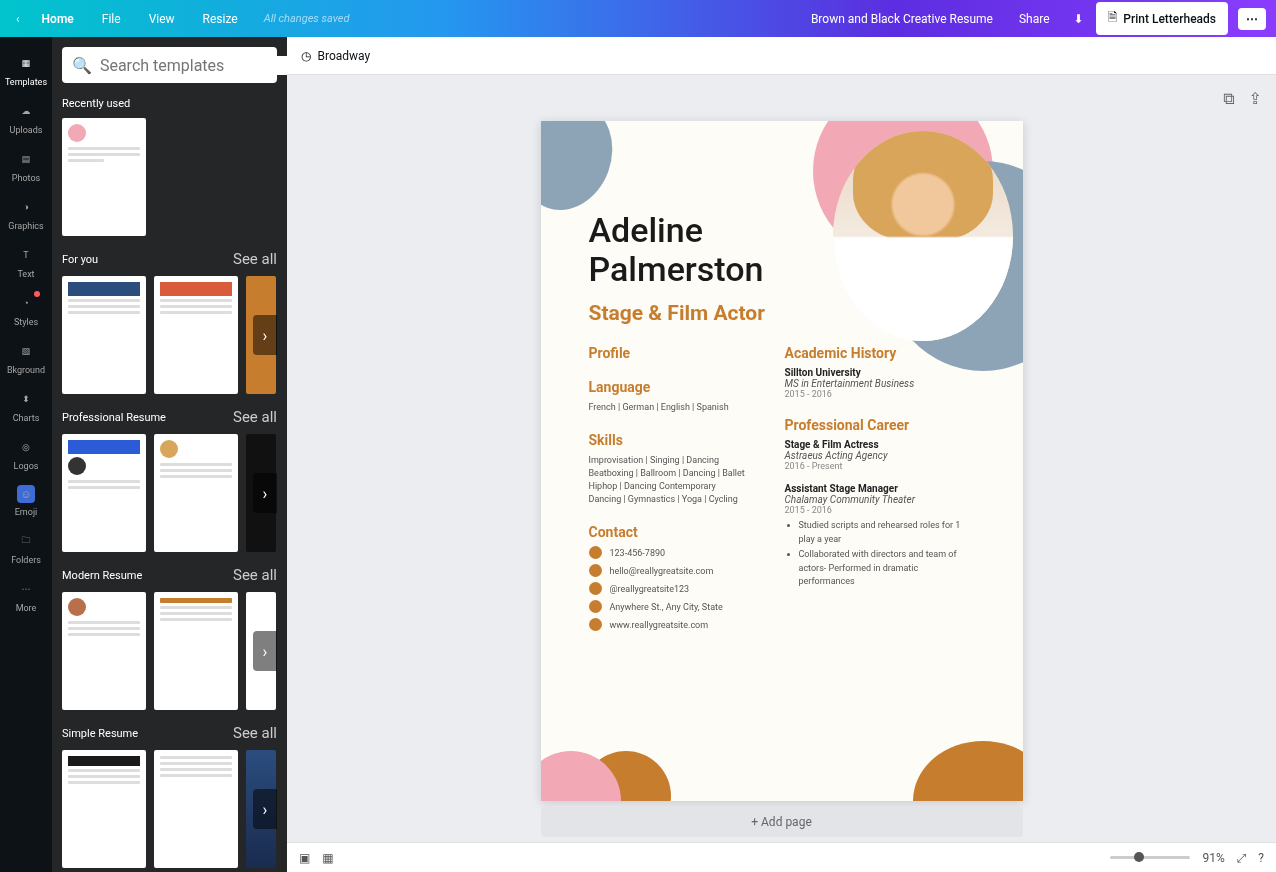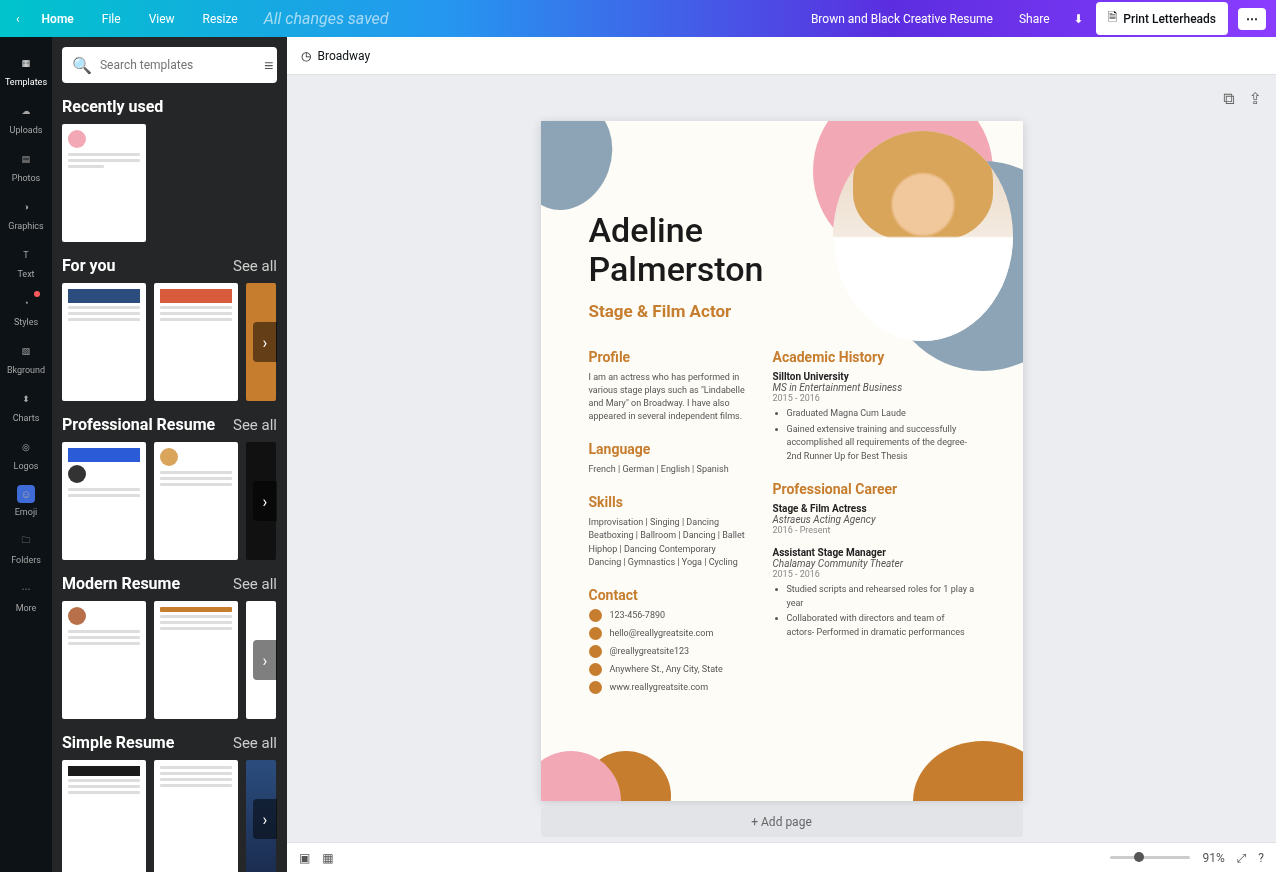--- a/index.html
+++ b/index.html
@@ -2,41 +2,41 @@
 <html><head>
 <meta charset="utf-8">
 <style>
 *{box-sizing:border-box;margin:0;padding:0;font-family:-apple-system,BlinkMacSystemFont,"Segoe UI",Roboto,sans-serif}
 body{width:1276px;height:872px;overflow:hidden;background:#ecedf1}
 
 .topbar{height:37px;background:linear-gradient(90deg,#00c4cc 0%,#2597f0 35%,#5c2de0 70%,#8b3dff 100%);display:flex;align-items:center;color:#fff;font-size:12px;padding:0 10px;gap:4px}
 .topbar .back{padding:0 6px;cursor:pointer}
 .topbar .menu-item{padding:0 12px;cursor:pointer}
 .topbar .home{font-weight:600}
-.topbar .saved{opacity:.6;font-style:italic;margin-left:10px;font-size:16px}
+.topbar .saved{opacity:.6;font-style:italic;margin-left:10px;font-size:11px}
 .topbar .spacer{flex:1}
 .topbar .title{margin-right:10px;font-size:12px}
 .topbar .share{padding:6px 12px;cursor:pointer}
 .topbar .dl{padding:6px 8px;cursor:pointer}
 .topbar .print-btn{background:#fff;color:#0d1216;border-radius:4px;padding:6px 12px;display:flex;align-items:center;gap:6px;font-size:12px;font-weight:500;cursor:pointer}
 .topbar .more{background:#fff;color:#0d1216;border-radius:4px;padding:4px 8px;margin-left:6px;cursor:pointer;font-weight:700}
 
 .rail{position:absolute;top:37px;left:0;width:52px;bottom:0;background:#0d1216;display:flex;flex-direction:column;align-items:center;padding-top:10px;gap:2px}
 .rail .item{width:52px;display:flex;flex-direction:column;align-items:center;color:#a6a6a6;font-size:9px;padding:6px 0;cursor:pointer;gap:4px;position:relative}
 .rail .item.active{color:#fff}
 .rail .icon{width:20px;height:20px;display:flex;align-items:center;justify-content:center}
 .rail .dot{position:absolute;top:4px;right:12px;width:6px;height:6px;background:#ff5a5a;border-radius:50%}
 
 .panel{position:absolute;top:37px;left:52px;width:235px;bottom:0;background:#252627;color:#fff;overflow-y:auto;padding:10px}
 .search{background:#fff;border-radius:4px;height:36px;display:flex;align-items:center;padding:0 10px;gap:8px;margin-bottom:14px}
-.search input{flex:1;border:none;outline:none;font-size:12px;color:#6d28d9}
+.search input{flex:1;border:none;outline:none;font-size:16px;color:#6d28d9}
 .search .glass{color:#555}
 .search .filter{color:#555;cursor:pointer}
 .section-head{display:flex;justify-content:space-between;align-items:center;margin:8px 0 8px 0}
-.section-head .label{font-size:16px;font-weight:700}
+.section-head .label{font-size:11px;font-weight:400}
 .section-head .seeall{font-size:15px;color:#ccc;cursor:pointer}
 .thumbs{display:flex;gap:8px;position:relative;overflow:hidden;margin-bottom:14px}
 .thumb{width:84px;height:118px;background:#fff;border-radius:2px;flex-shrink:0;position:relative;overflow:hidden;cursor:pointer}
 .arrow{position:absolute;right:0;top:50%;transform:translateY(-50%);width:24px;height:40px;background:rgba(0,0,0,.5);display:flex;align-items:center;justify-content:center;color:#fff;cursor:pointer;border-radius:4px 0 0 4px}
 
 .canvas-area{position:absolute;top:37px;left:287px;right:0;bottom:30px;background:#ecedf1}
 .subtools{height:38px;background:#fff;border-bottom:1px solid #e0e0e0;display:flex;align-items:center;padding:0 14px;gap:8px;font-size:12px;color:#0d1216}
 .subtools .animate{display:flex;align-items:center;gap:6px;cursor:pointer}
 .page-controls{position:absolute;top:52px;right:14px;display:flex;gap:14px;color:#666}
 .page-controls span{cursor:pointer}
@@ -47,22 +47,22 @@
 .shape.tr-pink{width:180px;height:180px;background:#f2a9b5;top:-40px;right:30px;border-radius:50%}
 .shape.tr-blue{width:200px;height:210px;background:#8ca4b5;top:40px;right:-60px;border-radius:50%}
 .shape.bl-pink{width:100px;height:100px;background:#f2a9b5;bottom:-50px;left:-20px;border-radius:50%}
 .shape.bl-orange{width:90px;height:90px;background:#c77d2e;bottom:-40px;left:40px;border-radius:50%}
 .shape.br{width:140px;height:120px;background:#c77d2e;bottom:-60px;right:-30px;border-radius:50%}
 .avatar{position:absolute;top:10px;right:10px;width:180px;height:210px;border-radius:50%;overflow:hidden;background:linear-gradient(180deg,#e8d5c0 0%,#fff 100%)}
 .avatar::after{content:"";position:absolute;inset:0;background:radial-gradient(circle at 50% 35%,#f0c89b 0%,#f0c89b 18%,#e8b880 19%,transparent 20%),linear-gradient(180deg,transparent 0%,transparent 50%,#fff 51%)}
 .avatar .hair{position:absolute;top:-10px;left:20px;right:20px;height:120px;background:#d9a55a;border-radius:50% 50% 40% 40%}
 .doc-content{position:absolute;top:90px;left:48px;right:48px;bottom:40px;color:#333;font-size:10px}
 .name{font-family:Georgia,serif;font-size:34px;font-weight:500;line-height:1.15;color:#1a1a1a}
-.role{color:#c77d2e;font-weight:700;font-size:17px;margin-top:12px}
-.cols{display:flex;gap:24px;margin-top:28px}
+.role{color:#c77d2e;font-weight:700;font-size:21px;margin-top:12px}
+.cols{display:flex;gap:36px;margin-top:20px}
 .coll{flex:0 0 160px}
 .colr{flex:1}
 .h{color:#c77d2e;font-weight:700;font-size:14px;margin-bottom:6px}
 .p{font-size:9px;line-height:1.45;color:#555}
 .sub{margin-top:18px}
 .b{font-weight:700;font-size:10px;color:#222}
 .i{font-style:italic;font-size:10px;color:#555}
 .d{font-size:9px;color:#888;margin-bottom:4px}
 ul.bul{padding-left:14px;font-size:9px;color:#555;line-height:1.5}
 ul.bul li{margin-bottom:2px}
@@ -310,21 +310,20 @@
     <div class="shape bl-pink"></div>
     <div class="shape br"></div>
 
     <div class="doc-content">
       <div class="name"><span>Adeline</span><br><span>Palmerston</span></div>
       <div class="role">Stage &amp; Film Actor</div>
 
       <div class="cols">
         <div class="coll">
           <div class="h">Profile</div>
-          <div class="p">I am an actress who has performed in various stage plays such as "Lindabelle and Mary" on Broadway. I have also appeared in several independent films.</div>
 
           <div class="sub">
               <div class="h">Language</div>
           <div class="p">French | German | English | Spanish</div>
             </div>
 
           <div class="sub">
               <div class="h">Skills</div>
           <div class="p" style="white-space:pre-line">Improvisation | Singing | Dancing
 Beatboxing | Ballroom | Dancing | Ballet
@@ -355,24 +354,20 @@
                 <span>www.reallygreatsite.com</span>
               </div>
             </div>
         </div>
 
         <div class="colr">
           <div class="h">Academic History</div>
           <div class="b">Sillton University</div>
           <div class="i">MS in Entertainment Business</div>
           <div class="d">2015 - 2016</div>
-          <ul class="bul">
-            <li>Graduated Magna Cum Laude</li>
-              <li>Gained extensive training and successfully accomplished all requirements of the degree- 2nd Runner Up for Best Thesis</li>
-          </ul>
 
           <div class="sub">
               <div class="h">Professional Career</div>
           <div class="b">Stage &amp; Film Actress</div>
           <div class="i">Astraeus Acting Agency</div>
           <div class="d">2016 - Present</div>
             </div>
 
           <div class="sub" style="margin-top:12px">
           <div class="b">Assistant Stage Manager</div>

